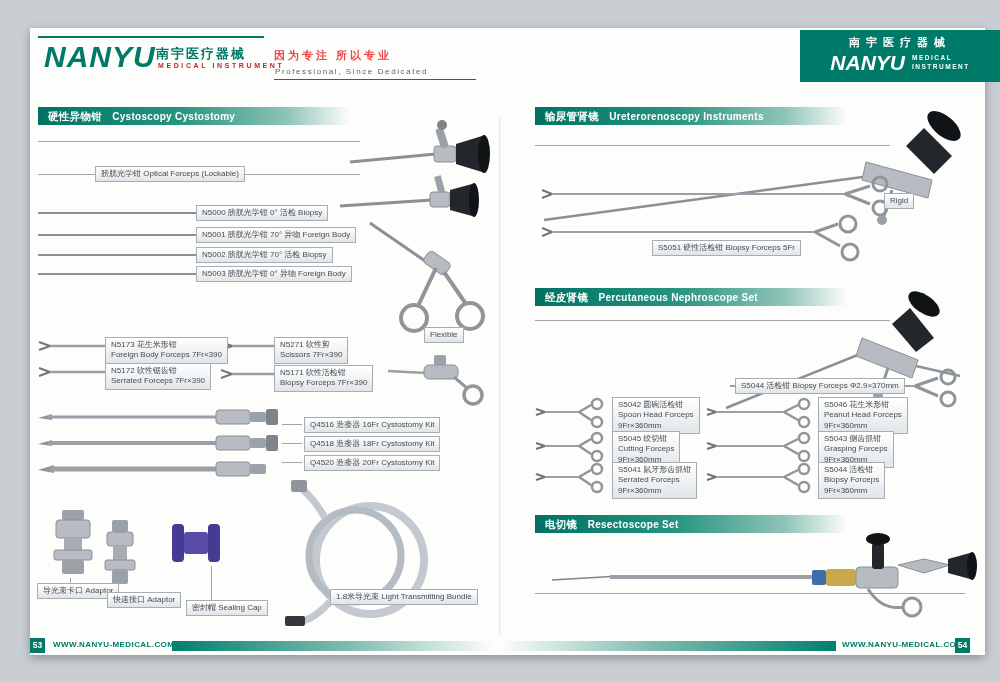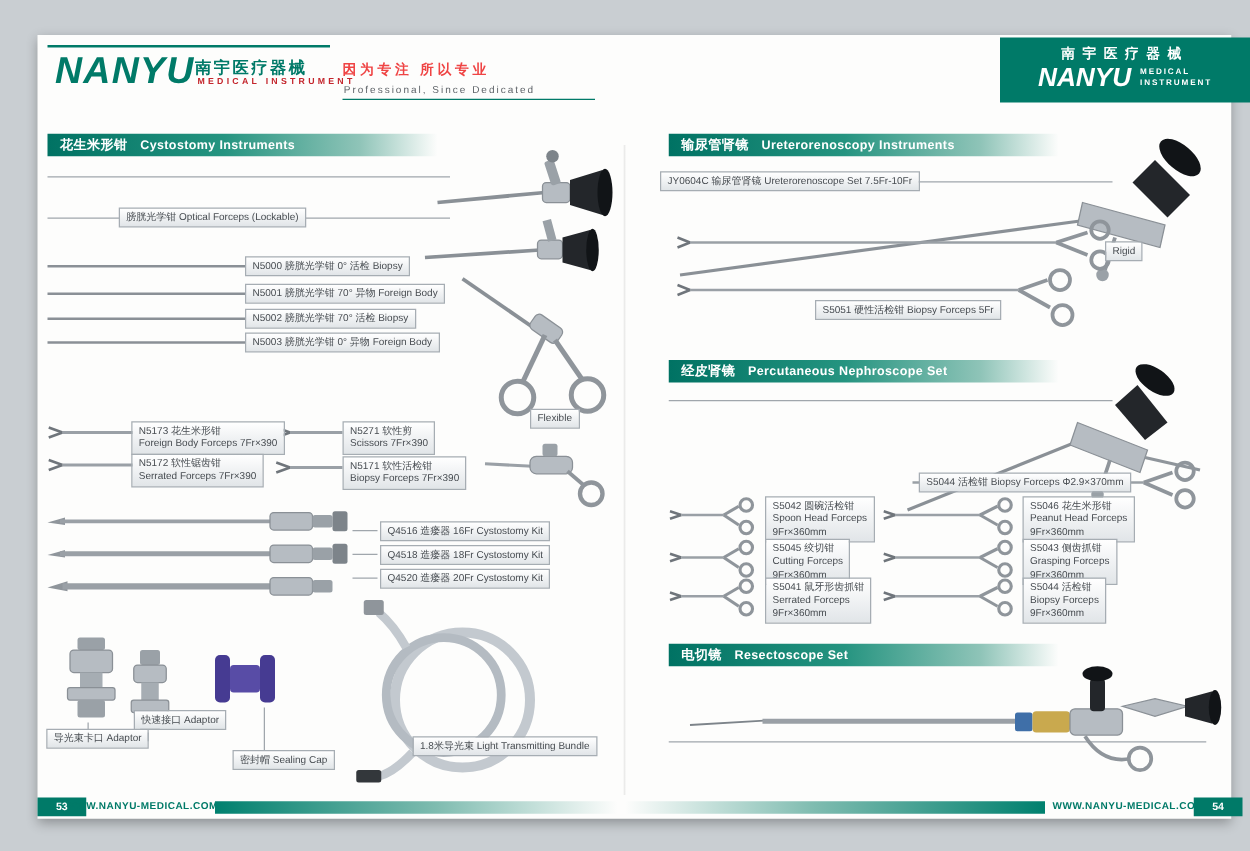--- a/index.html
+++ b/index.html
@@ -20,40 +20,40 @@
   .logo-nanyu{position:absolute;left:14px;top:12px;font-size:30px;font-weight:bold;font-style:italic;color:#007a68;letter-spacing:1px;z-index:2}
   .logo-cn{position:absolute;left:126px;top:17px;font-size:13px;font-weight:bold;color:#007a68;letter-spacing:2px;z-index:2}
   .logo-sub{position:absolute;left:128px;top:34px;font-size:7px;font-weight:bold;color:#c4262d;letter-spacing:2.6px;z-index:2}
   .slogan-cn{position:absolute;left:244px;top:20px;font-size:11px;font-weight:bold;color:#ef4444;letter-spacing:3px;z-index:2}
   .slogan-en{position:absolute;left:245px;top:39px;font-size:8px;color:#5e6368;letter-spacing:1.6px;z-index:2}
   #brandblock{position:absolute;left:800px;top:30px;width:200px;height:52px;background:#007a68;z-index:5;color:#fff}
   #brandblock .bcn{text-align:center;font-size:11px;font-weight:bold;letter-spacing:6px;margin-top:5px}
   #brandblock .brow{display:flex;justify-content:center;align-items:center;gap:7px;margin-top:1px}
   #brandblock .blogo{font-size:21px;font-weight:bold;font-style:italic}
   #brandblock .bsub{font-size:6.5px;font-weight:bold;letter-spacing:1.5px;line-height:1.35}
-  .pagenum{position:absolute;width:39px;height:15px;background:#007a68;color:#fff;font-size:8.5px;font-weight:bold;text-align:center;line-height:15px;z-index:4}
+  .pagenum{position:absolute;width:15px;height:15px;background:#007a68;color:#fff;font-size:8.5px;font-weight:bold;text-align:center;line-height:15px;z-index:4}
   .url{position:absolute;top:612px;font-size:8px;font-weight:bold;color:#007a68;letter-spacing:.4px;z-index:4}
   .fbar{position:absolute;top:613px;height:10px;z-index:4}
 </style>
 </head>
 <body>
 
 <div id="spread">
 
   <div class="abs" style="left:8px;top:8px;width:226px;height:2px;background:#007a68"></div>
   <div class="logo-nanyu">NANYU</div>
   <div class="logo-cn">南宇医疗器械</div>
   <div class="logo-sub">MEDICAL  INSTRUMENT</div>
   <div class="slogan-cn">因为专注 所以专业</div>
   <div class="slogan-en">Professional, Since Dedicated</div>
   <div class="abs" style="left:244px;top:51px;width:202px;height:1px;background:#007a68"></div>
 
   <div class="banner" style="left:8px;top:79px">
-    <span class="cn">花生米形钳</span>
-    <span class="en">Cystostomy Instruments</span>
+    <span class="cn">硬性异物钳</span>
+    <span class="en">Cystoscopy Cystostomy</span>
   </div>
   <div class="banner" style="left:505px;top:260px">
     <span class="cn">经皮肾镜</span>
     <span class="en">Percutaneous Nephroscope Set</span>
   </div>
   <div class="banner" style="left:505px;top:79px">
     <span class="cn">输尿管肾镜</span>
     <span class="en">Ureterorenoscopy Instruments</span>
   </div>
   <div class="banner" style="left:505px;top:487px">
@@ -198,26 +198,25 @@
     <circle cx="100" cy="76" r="46" fill="none" stroke="#b4bbc2" stroke-width="7"></circle>
     <path d="M70 38 Q60 20 48 10" stroke="#c3c9cf" stroke-width="7" fill="none"></path>
     <rect x="36" y="0" width="16" height="12" rx="2" fill="#8f959b"></rect>
     <path d="M75 122 Q60 138 48 141" stroke="#c3c9cf" stroke-width="7" fill="none"></path>
     <rect x="30" y="136" width="20" height="10" rx="2" fill="#33373b"></rect>
   </svg>
   <div class="vline" style="left:40px;top:550px;height:6px"></div>
   <div class="vline" style="left:88px;top:558px;height:7px"></div>
   <div class="vline" style="left:181px;top:538px;height:34px"></div>
   <div class="lbl" style="left:7px;top:555px">导光束卡口 Adaptor</div>
-  <div class="lbl" style="left:77px;top:540px">快速接口 Adaptor</div>
+  <div class="lbl" style="left:77px;top:564px">快速接口 Adaptor</div>
   <div class="lbl" style="left:156px;top:572px">密封帽 Sealing Cap</div>
   <div class="lbl" style="left:300px;top:561px">1.8米导光束  Light Transmitting Bundle</div>
 
   <div class="hline" style="left:505px;top:117px;width:355px"></div>
-  <div class="lbl" style="left:498px;top:109px">JY0604C 输尿管肾镜 Ureterorenoscope Set 7.5Fr-10Fr</div>
 
   <svg class="illus" style="left:510px;top:70px" width="445" height="135" viewBox="0 0 445 135">
     <line x1="4" y1="122" x2="330" y2="78" stroke="#8a9096" stroke-width="2.5"></line>
     <polygon points="326,64 392,82 388,100 322,82" fill="#b6bcc2" stroke="#8a9096"></polygon>
     <line x1="352" y1="92" x2="344" y2="118" stroke="#8f959b" stroke-width="3"></line>
     <circle cx="342" cy="122" r="5" fill="#9aa1a7"></circle>
     <polygon points="366,48 394,76 412,58 384,30" fill="#23262a"></polygon>
     <ellipse cx="404" cy="28" rx="20" ry="10" fill="#111417" transform="rotate(40 404 28)"></ellipse>
   </svg>
 

